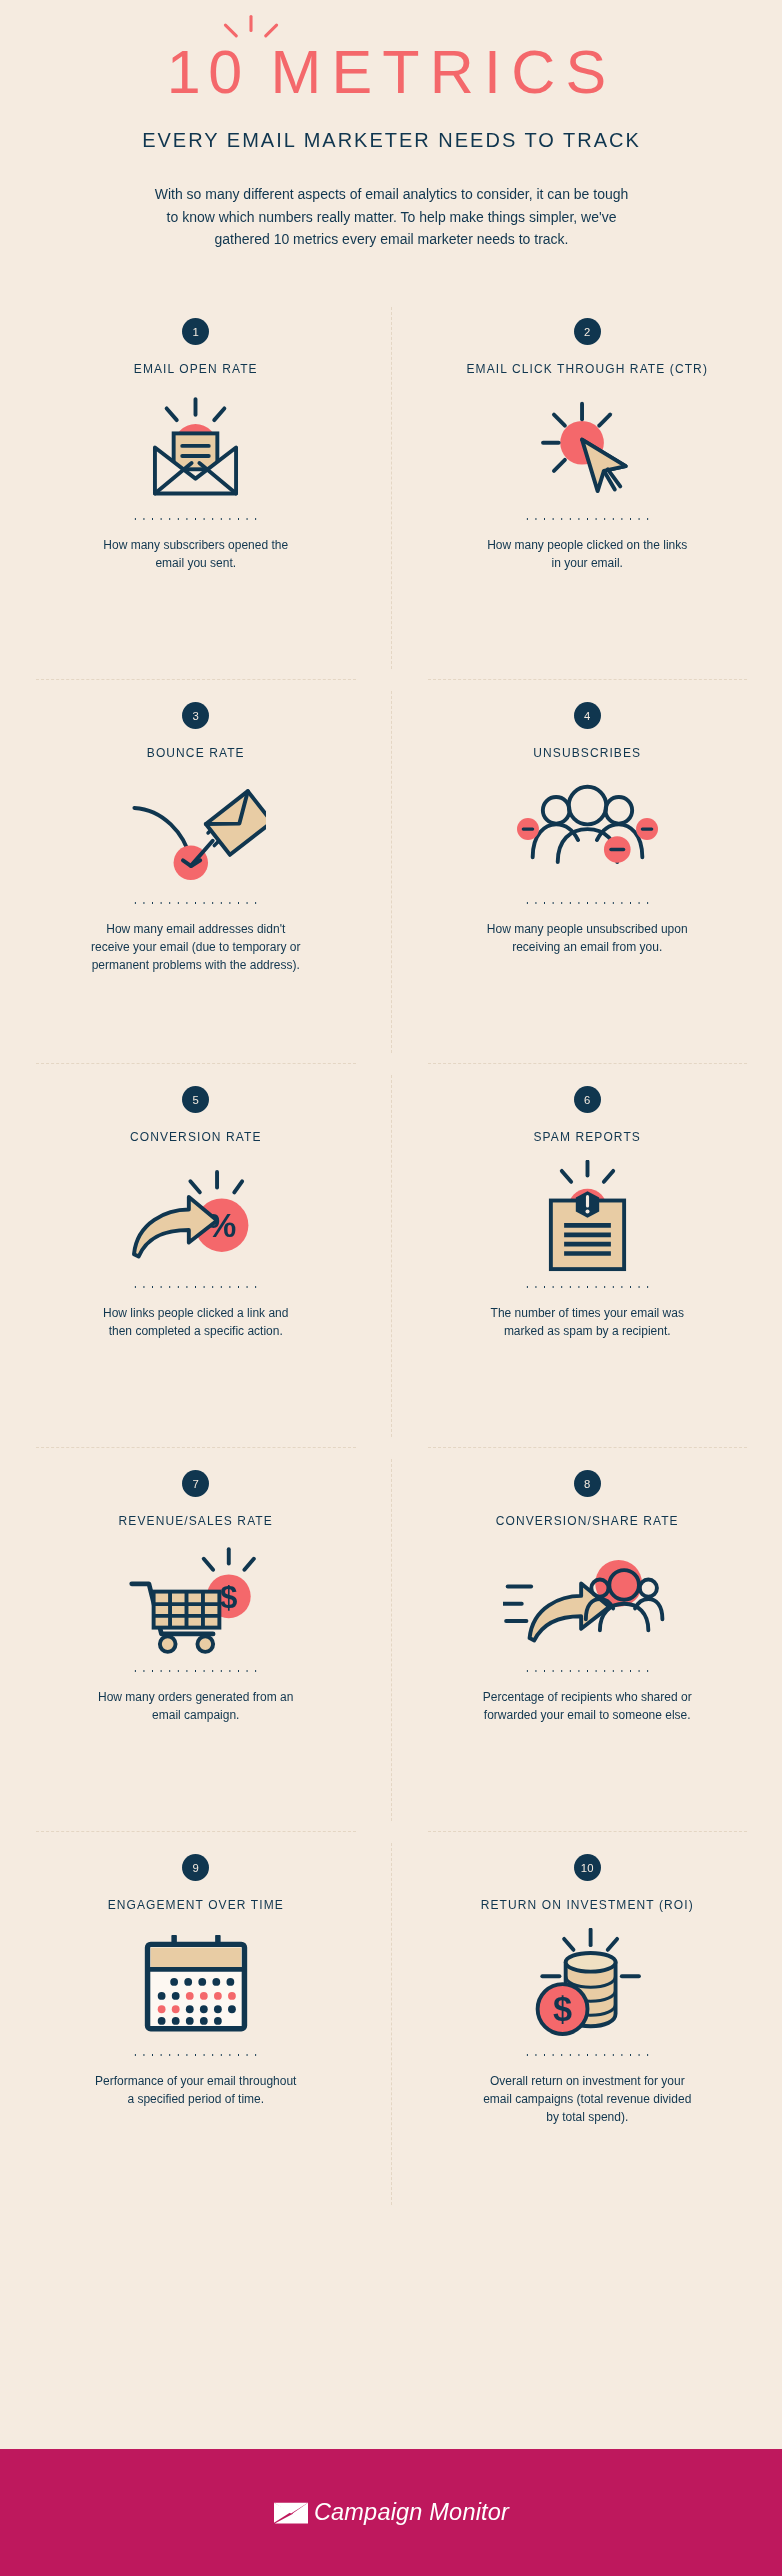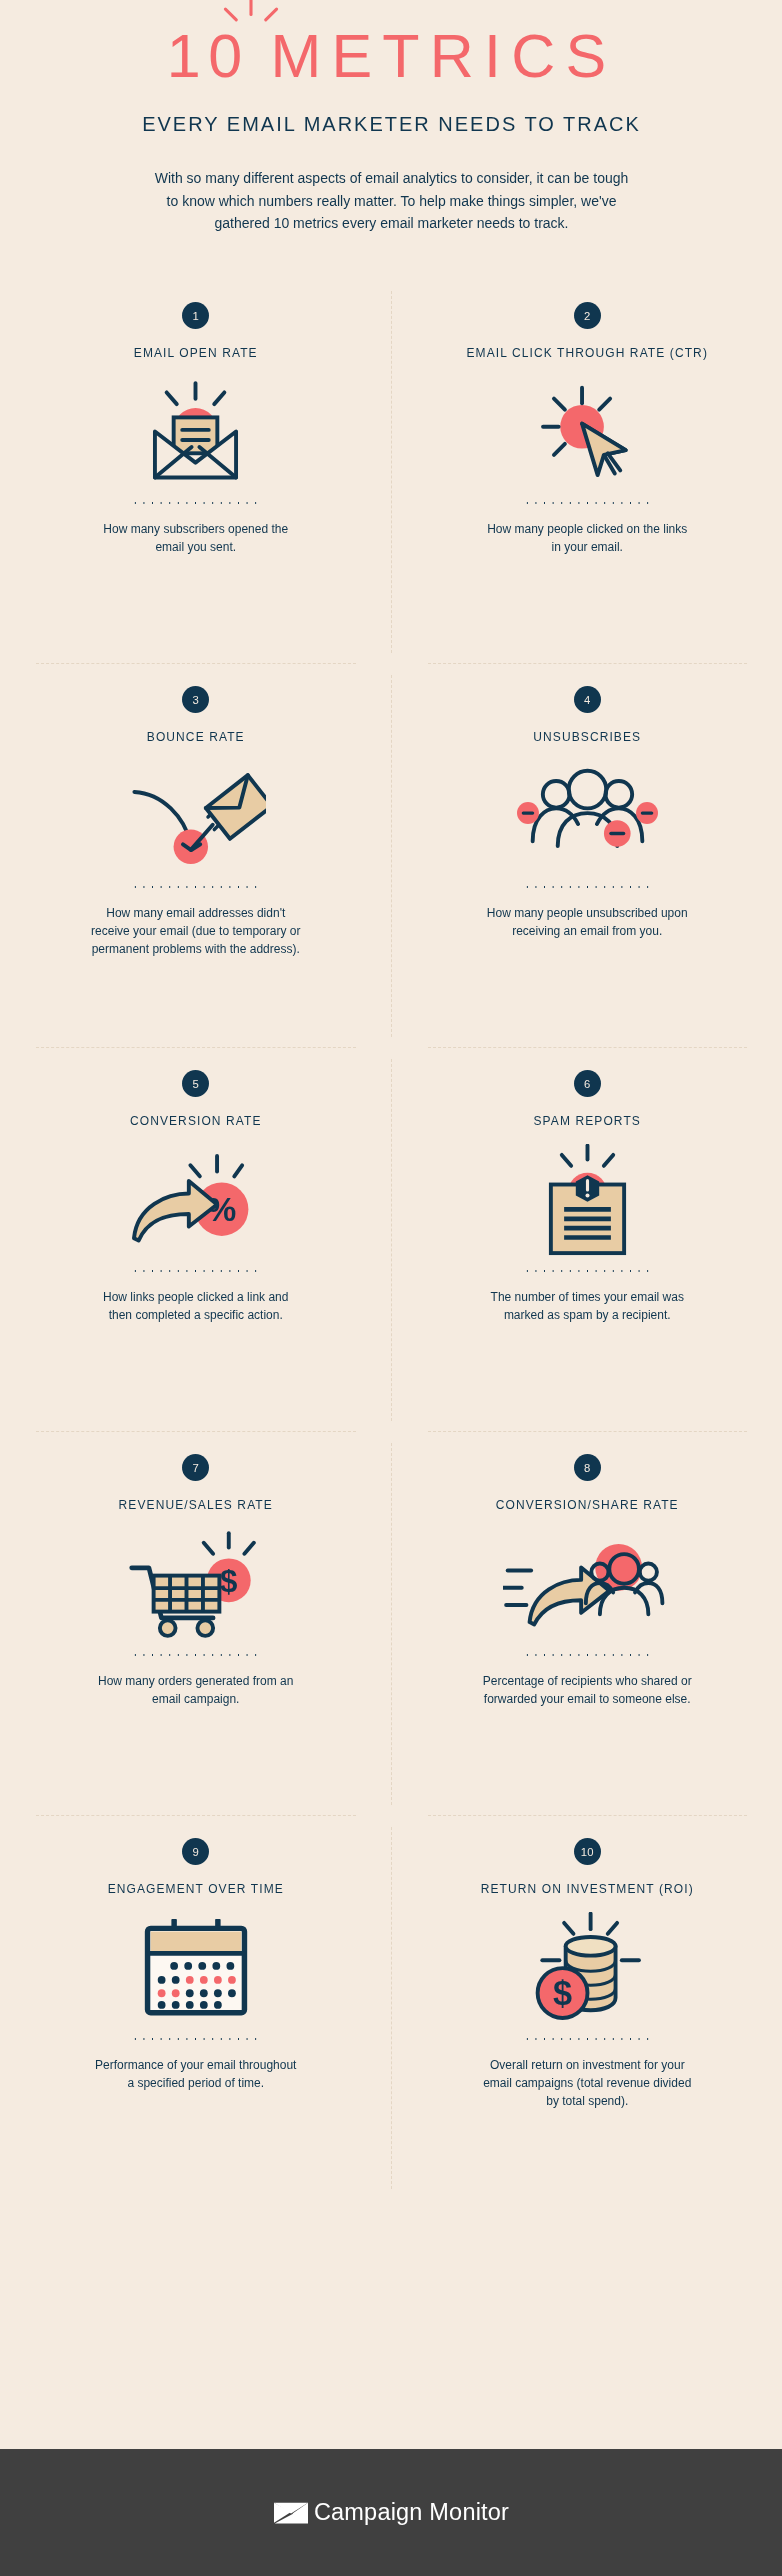--- a/index.html
+++ b/index.html
@@ -6,21 +6,21 @@
   body{
     width:783px;
     background:#f5ebe0;
     font-family:"Liberation Sans", sans-serif;
     color:#10364f;
     -webkit-font-smoothing:antialiased;
   }
   .page{width:783px;min-height:2576px;position:relative;background:#f5ebe0;display:flex;flex-direction:column;}
 
   
-  .header{padding-top:26px;text-align:center;}
+  .header{padding-top:42px;text-align:center;}
   .title-row{
     display:flex;align-items:flex-start;justify-content:center;
     gap:0px;
   }
   .ten-wrap{position:relative;display:inline-block;}
   .rays{position:absolute;top:-27px;left:41px;width:86px;height:31px;}
   .big-title{
     font-size:61px;
     letter-spacing:4.7px;
     color:#f4686b;
@@ -113,24 +113,25 @@
     width:210px;
     font-size:12px;
     line-height:1.52;
     text-align:center;
     color:#10364f;
   }
 
   
   .footer{
     margin-top:auto;
-    background:#404040;
+    background:#be185d;
     height:127px;
     display:flex;align-items:center;justify-content:center;
     gap:6px;
+    font-style:italic;
   }
   .logo-mark{width:34px;height:23.5px;flex:0 0 auto;}
   .logo-text{
     color:#ffffff;
     font-size:23.5px;
     letter-spacing:0.2px;
     font-weight:400;
   }
 </style>
 </head>

